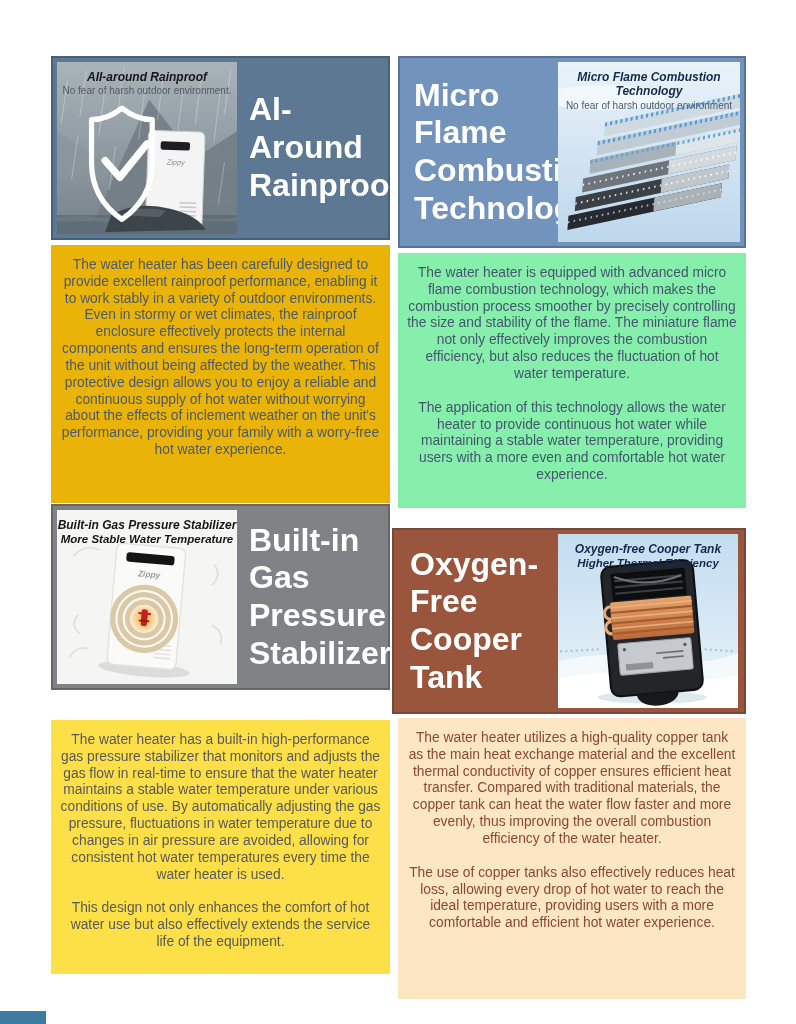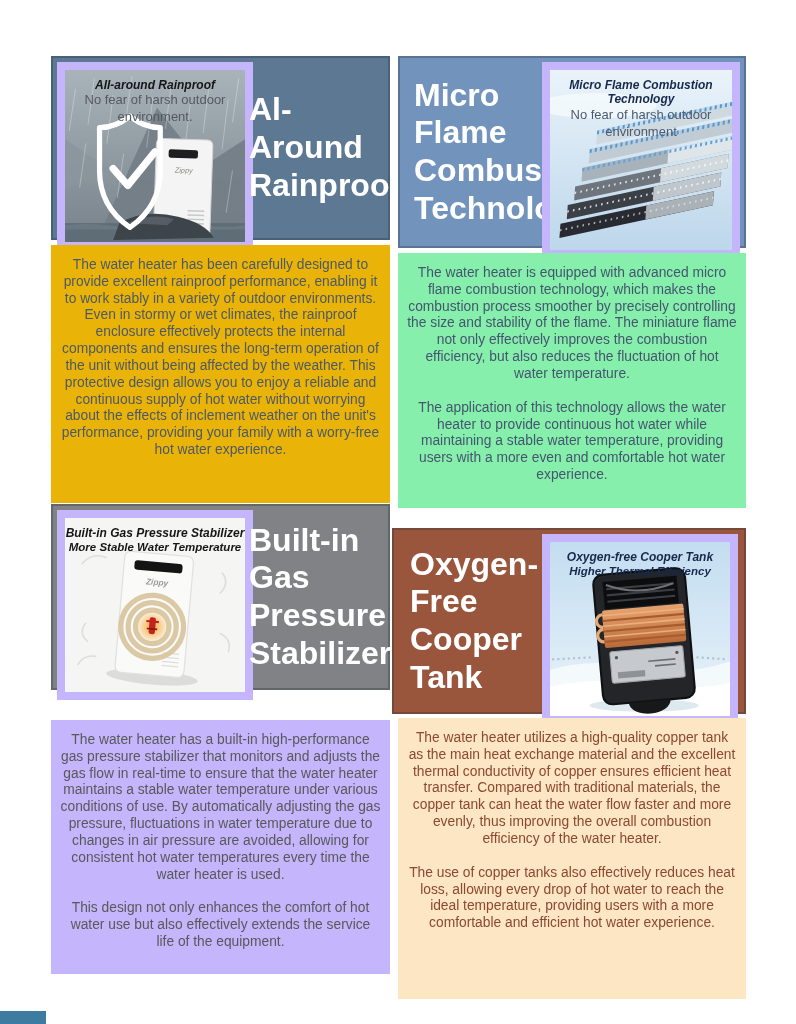--- a/index.html
+++ b/index.html
@@ -20,47 +20,47 @@
   .ttl {
     position:absolute; top:0; bottom:0; display:flex; align-items:center;
     color:#ffffff; font-weight:bold; font-size:32px; line-height:1.18;
   }
   .ttl0 { left:198px; width:134px; }
   .ttl1 { left:16px;  width:168px; }
   .ttl2 { left:198px; width:138px; }
   .ttl3 { left:18px;  width:170px; }
 
   
-  .imgp { position:absolute; background:#c4b5fd; padding:8px; }
+  .imgp { position:absolute; background:#eab308; padding:0; }
   .imgp svg { display:block; width:100%; height:100%; }
   .imgp0 { left:6px;  top:6px; width:180px; height:172px; }
   .imgp1 { right:6px; top:6px; width:182px; height:180px; }
   .imgp2 { left:6px;  top:6px; width:180px; height:174px; }
   .imgp3 { right:8px; top:6px; width:180px; height:174px; }
   .imgwrap { position:relative; width:100%; height:100%; }
 
   .cap { position:absolute; left:0; right:0; text-align:center; z-index:2; pointer-events:none; }
   .cap-t { font-weight:bold; font-style:italic; font-size:12px; line-height:1.2; }
-  .cap-s { font-size:13px; line-height:1.3; }
+  .cap-s { font-size:10px; line-height:1.3; }
   .cap-s.bold { font-weight:bold; font-style:italic; font-size:11.5px; }
   .cap.dark  .cap-t { color:#161616; }  .cap.dark  .cap-s { color:#545b60; }
   .cap.navy  .cap-t { color:#16294b; }  .cap.navy  .cap-s { color:#4a5a70; }
   .cap.dark  .cap-s.bold { color:#161616; }
   .cap.navy  .cap-s.bold { color:#16294b; }
 
   
   .txt {
     padding:12px 9px; text-align:center;
     font-size:13.8px; line-height:1.22; overflow:hidden;
   }
   .txt p { margin:0 0 17px 0; }
   .txt p:last-child { margin-bottom:0; }
   .txt0 { left:51px;  top:245px; width:339px; height:258px; background:#eab308; color:#4d5966; }
   .txt1 { left:398px; top:253px; width:348px; height:255px; background:#86efac; color:#44566e; }
-  .txt2 { left:51px;  top:720px; width:339px; height:254px; background:#c4b5fd; color:#595959; }
+  .txt2 { left:51px;  top:720px; width:339px; height:254px; background:#fde047; color:#595959; }
   .txt3 { left:398px; top:718px; width:348px; height:281px; background:#fce6c3; color:#8c4832; }
 
   .corner { left:0; top:1011px; width:46px; height:13px; background:#3e7ba0; }
 </style>
 </head>
 <body>
 
 <div class="page">
 
   <div class="abs hdr hdr0">

